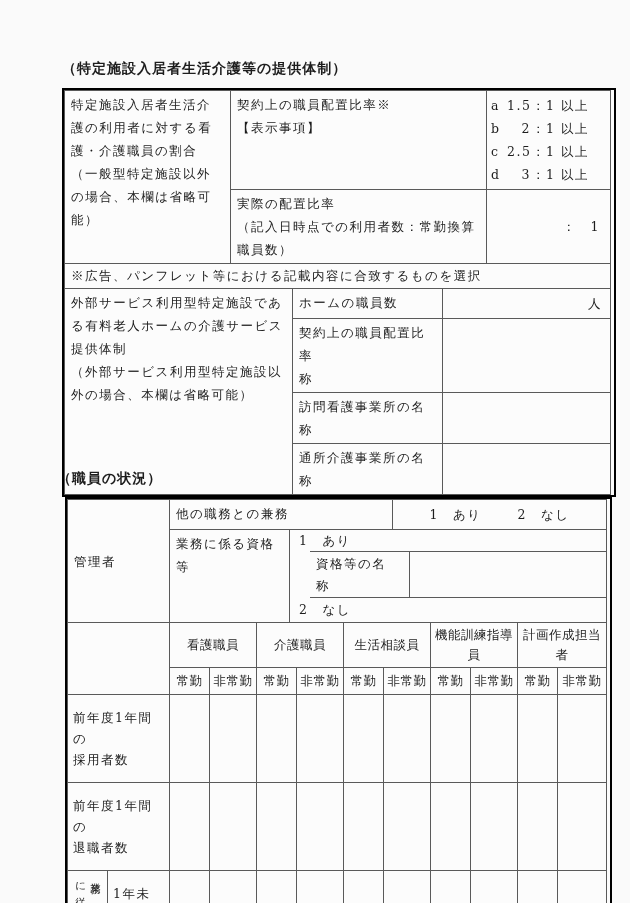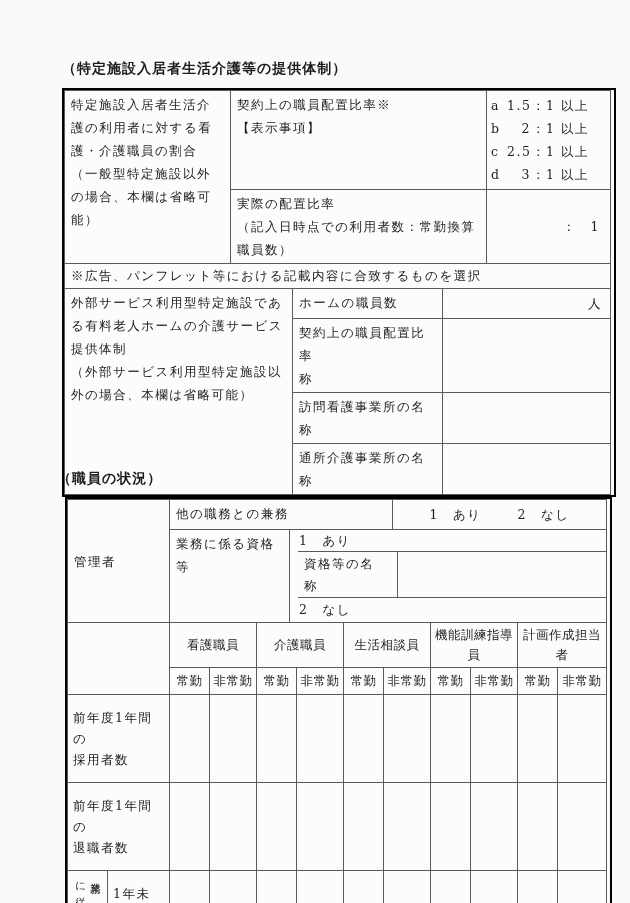--- a/index.html
+++ b/index.html
@@ -34,21 +34,21 @@
   
   .opts{padding:3px 4px;}
   .opt{display:flex;line-height:23px;}
   .opt .k{width:16px;flex:none;}
   .opt .n{width:24px;flex:none;text-align:right;margin-right:1px;}
   
   .yn{vertical-align:middle;}
   .yn-inner{display:flex;justify-content:center;gap:36px;align-items:center;}
   .q-cell{padding:0;}
   .q-yes{height:21px;line-height:21px;padding:0 9px;}
-  .q-box{height:45px;border-top:1px solid #5a5a5a;border-bottom:1px solid #5a5a5a;margin-left:8px;display:flex;}
+  .q-box{height:45px;border-top:1px solid #5a5a5a;border-bottom:1px solid #5a5a5a;margin-left:20px;display:flex;}
   .q-name{width:87px;flex:none;border-right:1px solid #5a5a5a;padding:1px 6px;line-height:22px;white-space:pre-line;}
   .q-val{flex:1;}
   .q-no{height:24px;line-height:24px;padding:0 9px;}
   
   .t-staff{margin-top:-1px;}
   .gh{text-align:center;vertical-align:middle;line-height:20px;letter-spacing:0.5px;padding:2px 2px;}
   .sh{text-align:center;vertical-align:middle;letter-spacing:0.5px;padding:2px 1px;line-height:20px;}
   .rl{line-height:21px;padding:12px 5px;}
   .vcell{
     writing-mode:vertical-rl;

